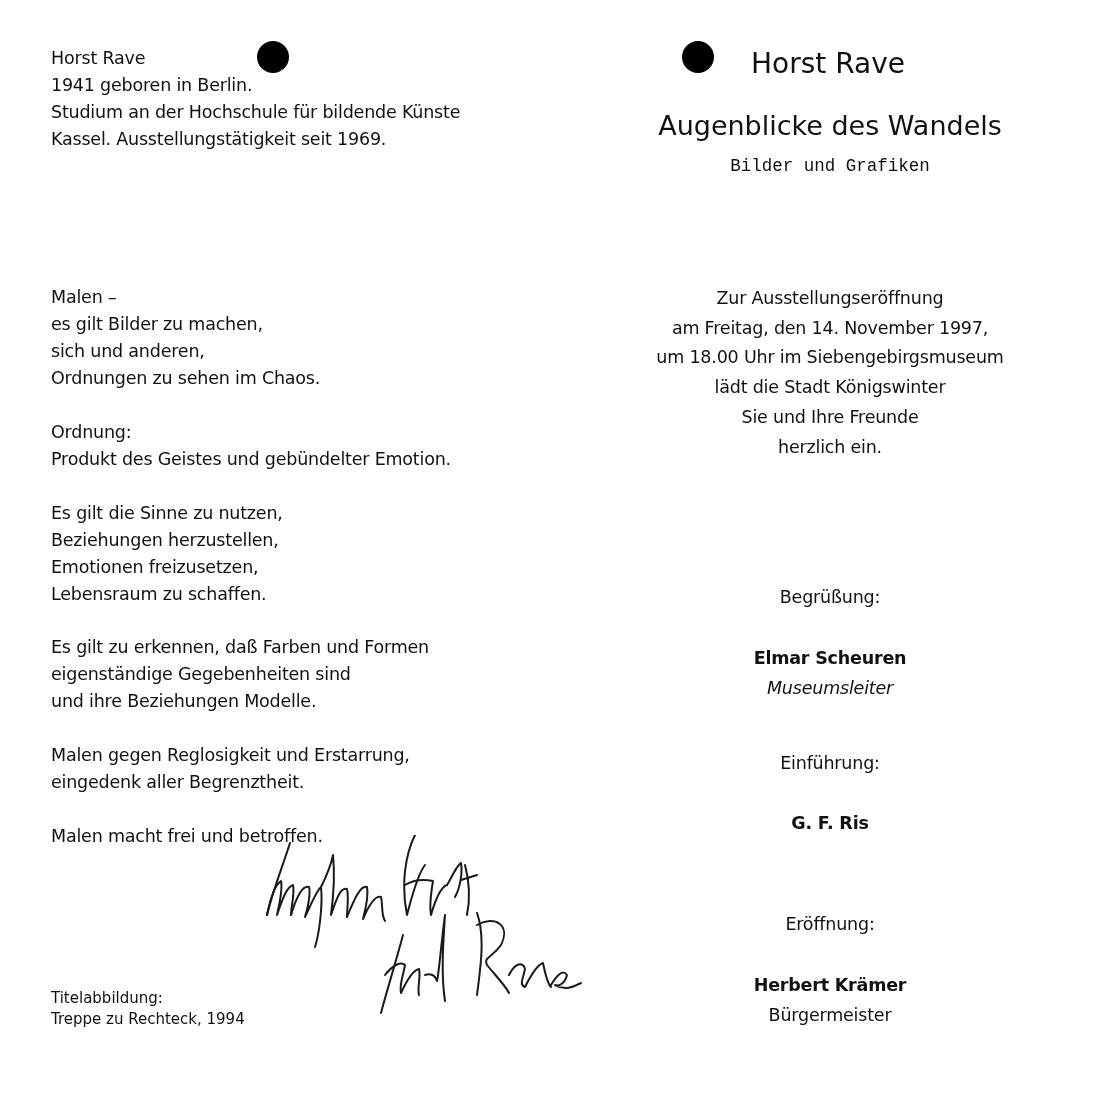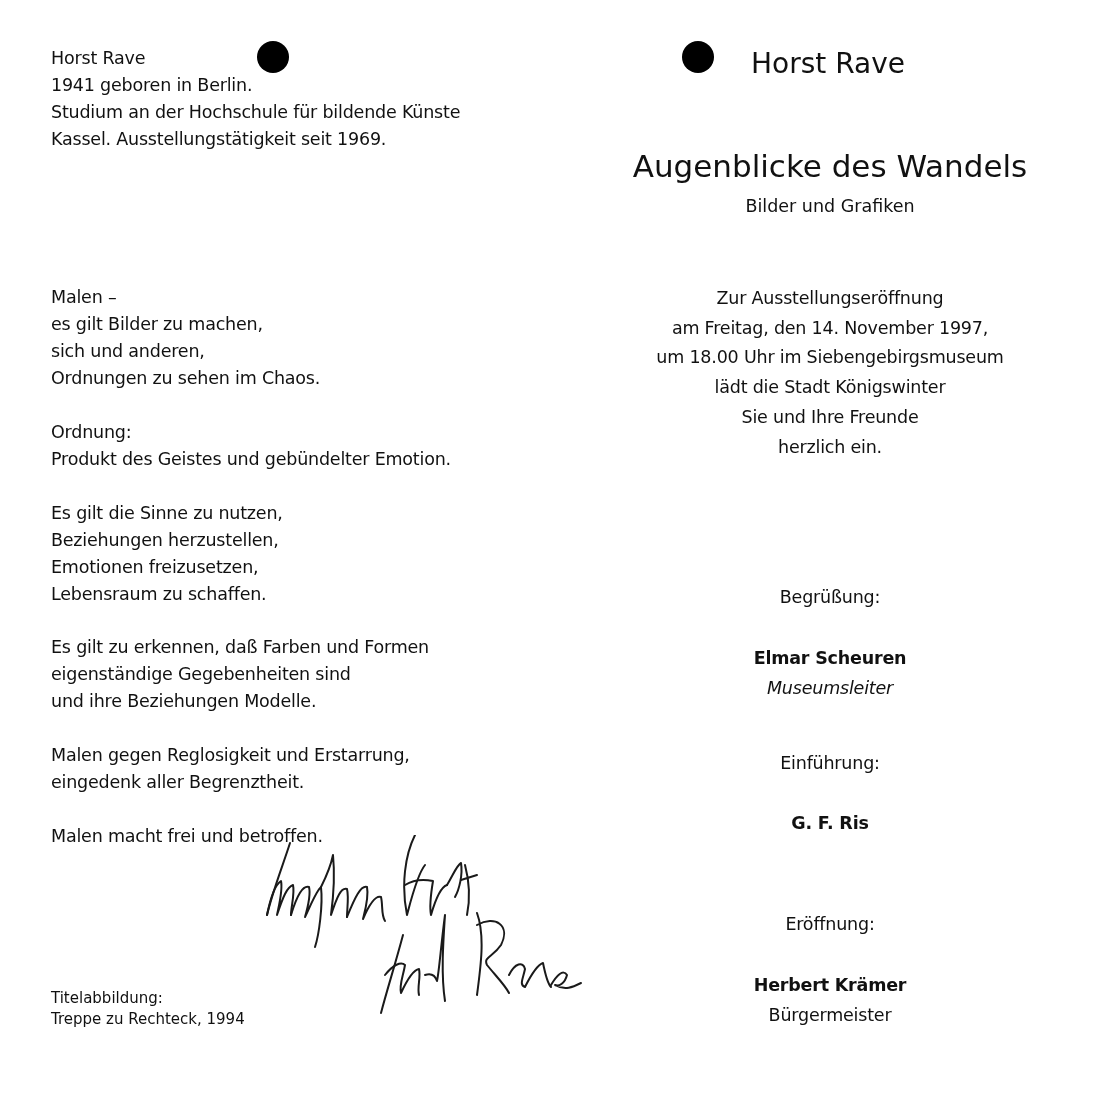--- a/index.html
+++ b/index.html
@@ -4,21 +4,21 @@
 <style>
   html, body { margin: 0; padding: 0; background: #ffffff; }
   body { width: 1094px; height: 1100px; position: relative; overflow: hidden;
          font-family: "DejaVu Sans", sans-serif; color: #111111; }
   .abs { position: absolute; }
   .line { font-size: 17.5px; line-height: 27px; white-space: nowrap; letter-spacing: -0.2px; }
   .left-block { left: 51px; }
   .dot { width: 32px; height: 32px; border-radius: 50%; background: #000; }
   .center-col { position: absolute; left: 630px; width: 400px; text-align: center; }
   .title1 { font-size: 28px; }
-  .title2 { font-size: 31px; margin-top: 40px; }
+  .title2 { font-size: 27px; }
   .sub { font-size: 17.5px; }
   .bold { font-weight: bold; }
   .small { font-size: 15px; line-height: 21px; white-space: nowrap; }
   svg.sig { position: absolute; left: 255px; top: 835px; }
 </style>
 </head>
 <body>
 
 <div class="abs dot" style="left:257px; top:41px;"></div>
 
@@ -91,21 +91,21 @@
 </div>
 
 <div class="abs dot" style="left:682px; top:41px;"></div>
 
 <div class="center-col" style="top:44px; left:628px; width:400px;">
   <div class="title1" style="line-height:40px;">Horst Rave</div>
 </div>
 
 <div class="center-col" style="top:106px;">
   <div class="title2" style="line-height:40px;">Augenblicke des Wandels</div>
-  <div class="sub" style="margin-top:8px; line-height:24px;">Bilder und Grafiken</div>
+  <div class="sub" style="margin-top:8px; line-height:24px;font-family:Liberation Mono, monospace;">Bilder und Grafiken</div>
 </div>
 
 <div class="center-col" style="top:284px;">
   <div class="line" style="line-height:29.7px;">Zur Ausstellungseröffnung</div>
   <div class="line" style="line-height:29.7px;">am Freitag, den 14. November 1997,</div>
   <div class="line" style="line-height:29.7px;">um 18.00 Uhr im Siebengebirgsmuseum</div>
   <div class="line" style="line-height:29.7px;">lädt die Stadt Königswinter</div>
   <div class="line" style="line-height:29.7px;">Sie und Ihre Freunde</div>
   <div class="line" style="line-height:29.7px;">herzlich ein.</div>
 </div>

